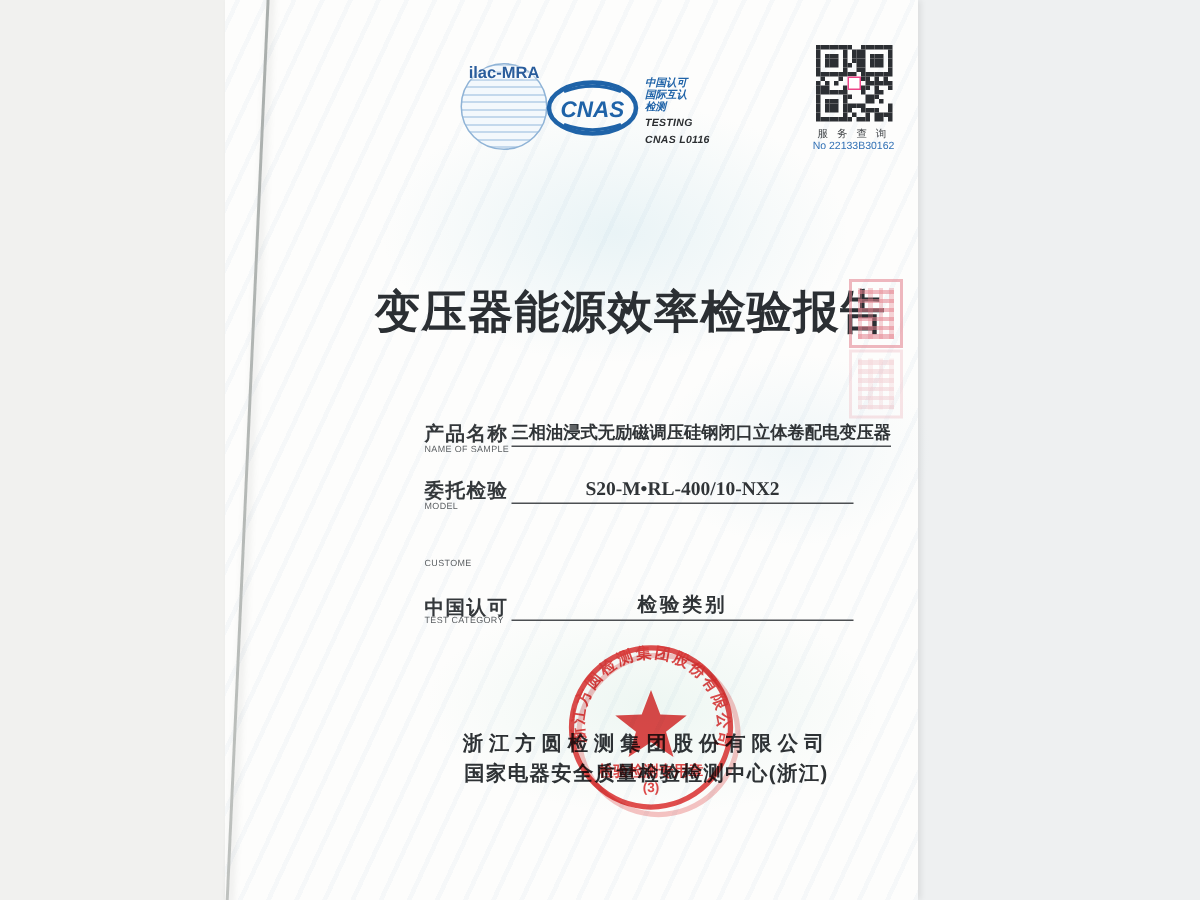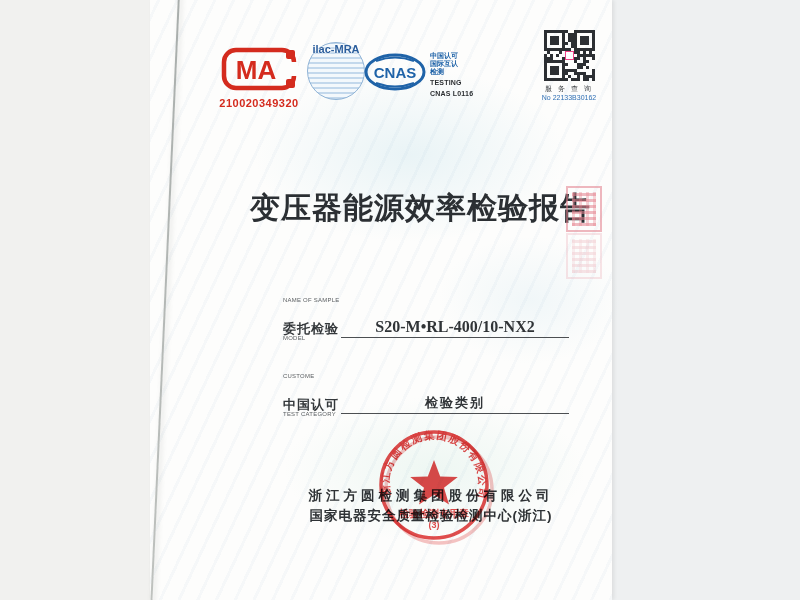--- a/index.html
+++ b/index.html
@@ -27,21 +27,21 @@
   .cma { left:66px; top:46px; width:86px; text-align:center; }
   .cma-num { color:#d42b1e; font-weight:bold; font-size:11px; letter-spacing:.5px; margin-top:1px; }
 
   .ilac { left:157px; top:42px; width:58px; height:58px; border-radius:50%;
           border:1px solid #8fb3d6; position:absolute;
           background:repeating-linear-gradient(0deg,#c3d8ec 0 1.5px, #f3f8fc 1.5px 5px);
           display:flex; align-items:flex-start; justify-content:center; }
   .ilac span { color:#2a5d9c; font-weight:bold; font-size:11px;
                text-shadow:0 0 2px #fff,0 0 2px #fff; }
 
-  .cnas-wrap { left:214px; top:52px; position:absolute; display:flex; gap:4px; }
+  .cnas-wrap { left:214px; top:52px; position:absolute; display:flex; gap:4px;font-style:italic; }
   .cnas-side { font-size:7px; line-height:8px; }
   .cnas-cn { color:#1f63a8; font-weight:bold; }
   .cnas-en { color:#2b2e31; font-weight:bold; margin-top:3px; letter-spacing:.2px; }
 
   .fy { left:292px; top:38px; position:absolute; width:110px; }
   .fy-name { position:absolute; left:26px; top:38px; color:#b5322a; font-weight:bold; font-size:11px; letter-spacing:1px; white-space:nowrap; }
   .fy-sub { position:absolute; left:27px; top:51px; color:#d98a86; font-size:6px; transform:scale(.75); transform-origin:left top; white-space:nowrap; }
 
   .qr-wrap { left:388px; top:30px; position:absolute; width:62px; text-align:center; }
   .qr-grid { width:51px; height:51px; margin:0 auto; display:grid;
@@ -64,21 +64,21 @@
                repeating-linear-gradient(90deg, rgba(228,130,142,.35) 0 3px, transparent 3px 7px); }
   .side-stamp.ghost { top:233px; border-color:rgba(236,168,178,.3); }
   .side-stamp.ghost .pat { opacity:.35; }
 
   
   .form-row { position:absolute; left:133px; width:286px; display:flex; align-items:flex-end; }
   .f-label { font-size:13px; font-weight:bold; color:#34383b; white-space:nowrap; letter-spacing:1px; }
   .f-line  { flex:1; border-bottom:1.5px solid #4c4f52; text-align:center;
              font-size:11.5px; font-weight:bold; color:#303437; white-space:nowrap;
              padding-bottom:1px; margin-left:2px; }
-  .f-line.serif { font-family:"Liberation Serif", serif; font-size:16px; }
+  .f-line.serif { font-family:"Liberation Serif", serif; font-size:13px; }
   .f-sub { position:absolute; left:133px; font-size:7px; color:#5a5e61; letter-spacing:.3px;
            transform:scale(.85); transform-origin:left top; white-space:nowrap; }
 
   
   .footer { position:absolute; left:100px; top:486px; width:362px; text-align:center; }
   .company { font-size:13.5px; font-weight:bold; color:#2e3235; line-height:20px; white-space:nowrap; }
   .company.ls { letter-spacing:4px; }
   .company.tight { letter-spacing:1px; }
 
   
@@ -90,30 +90,20 @@
 <body>
 
 <div class="scan-bg"></div>
 
 <div class="paper">
   <div class="wm-lines"></div>
   <div class="wm-blob wm-b1"></div>
   <div class="wm-blob wm-b2"></div>
   <div class="wm-blob wm-b3"></div>
 
-  <div class="logo cma">
-    <svg width="82" height="46" viewBox="0 0 82 46">
-      <rect x="6" y="4" width="70" height="38" rx="12" fill="none" stroke="#d42b1e" stroke-width="4.5"></rect>
-      <rect x="66" y="16" width="14" height="14" fill="#fdfdfc"></rect>
-      <rect x="68" y="4" width="9" height="9" fill="#d42b1e" rx="2"></rect>
-      <rect x="68" y="33" width="9" height="9" fill="#d42b1e" rx="2"></rect>
-      <text x="38" y="33" text-anchor="middle" font-size="26" font-weight="bold" fill="#d42b1e" font-family="Liberation Sans, sans-serif">MA</text>
-    </svg>
-    <div class="cma-num">210020349320</div>
-  </div>
 
   <div class="ilac">
     <span>ilac-MRA</span>
   </div>
 
   <div class="cnas-wrap">
     <svg width="62" height="40" viewBox="0 0 62 40">
       <ellipse cx="31" cy="20" rx="29" ry="17" fill="none" stroke="#1f63a8" stroke-width="3"></ellipse>
       <path d="M12,9 Q31,2 50,9" fill="none" stroke="#1f63a8" stroke-width="2"></path>
       <path d="M12,31 Q31,38 50,31" fill="none" stroke="#1f63a8" stroke-width="2"></path>
@@ -428,20 +418,24 @@
 
   <div class="title">变压器能源效率检验报告</div>
 
   <div class="side-stamp">
       <div class="pat"></div>
     </div>
   <div class="side-stamp ghost">
       <div class="pat"></div>
     </div>
 
+  <div class="form-row" style="top:280px">
+    <span class="f-label">产品名称</span>
+    <span class="f-line">三相油浸式无励磁调压硅钢闭口立体卷配电变压器</span>
+  </div>
   <div class="f-sub" style="top:297px">NAME OF SAMPLE</div>
 
   <div class="form-row" style="top:318px">
     <span class="f-label">委托检验</span>
     <span class="f-line serif">S20-M•RL-400/10-NX2</span>
   </div>
   <div class="f-sub" style="top:335px">MODEL</div>
 
   <div class="f-sub" style="top:373px">CUSTOME</div>
 

